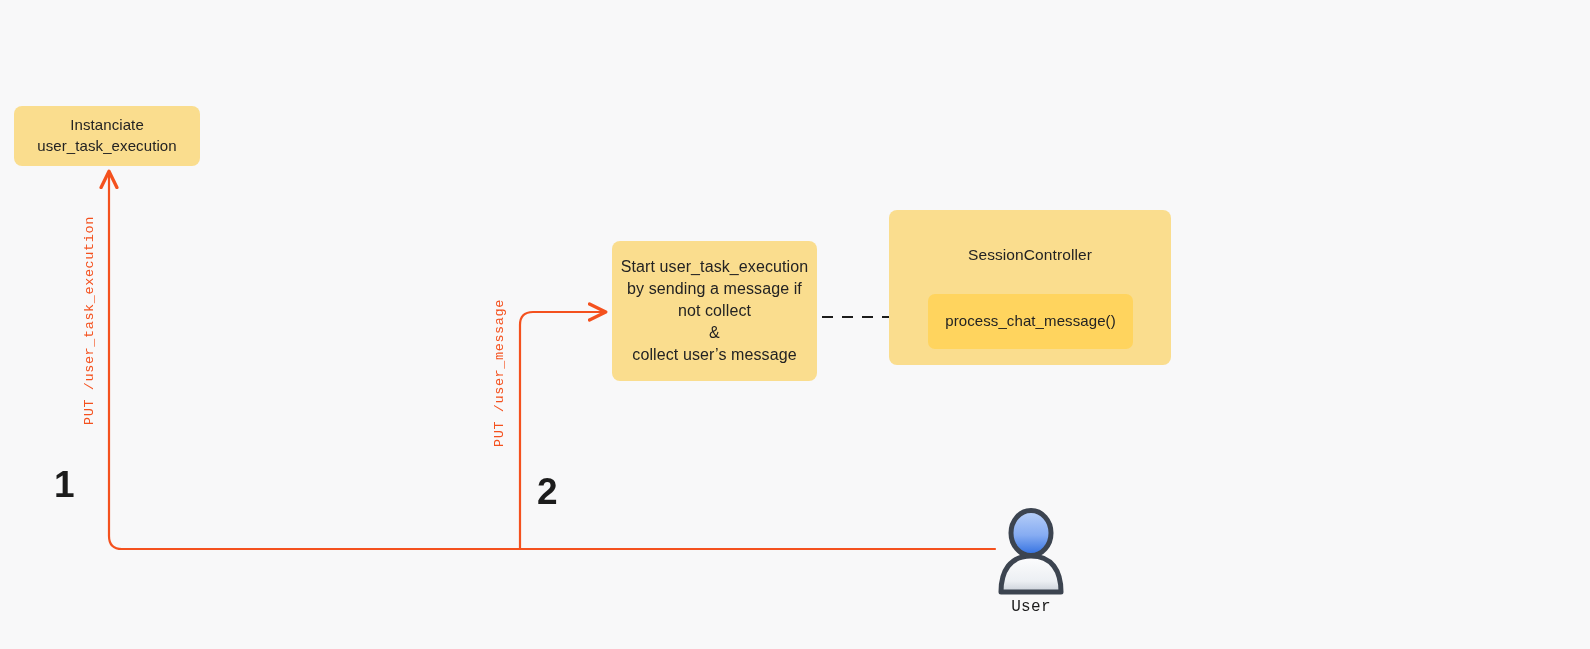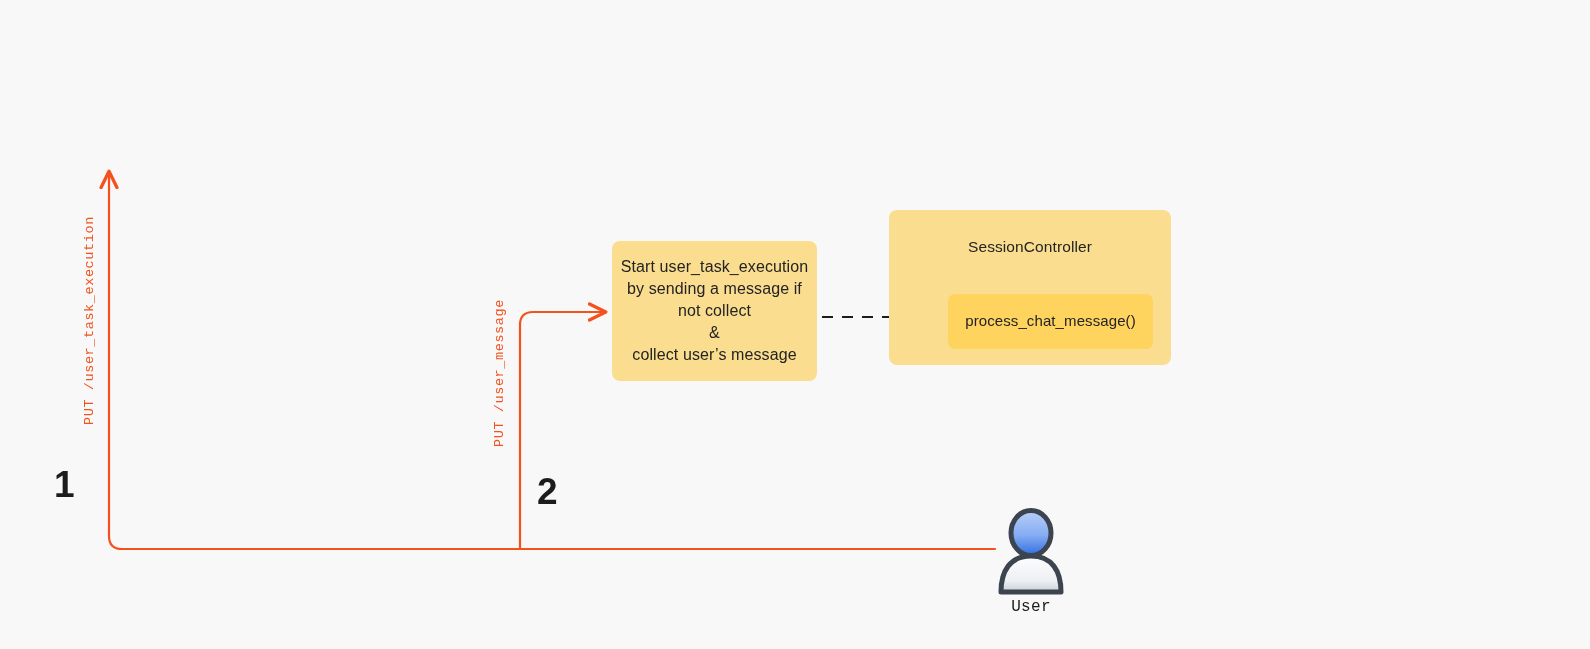--- a/index.html
+++ b/index.html
@@ -58,40 +58,39 @@
     width: 205px;
     height: 140px;
     font-size: 16px;
   }
   #node-session-controller {
     left: 889px;
     top: 210px;
     width: 282px;
     height: 155px;
     justify-content: flex-start;
-    padding-top: 26px;
+    padding-top: 34px;
   }
   #node-session-controller .sc-title {
     font-size: 15.5px;
     color: #232323;
   }
   #node-process-chat {
     position: absolute;
     left: 39px;
     top: 84px;
     width: 205px;
     height: 55px;
     background: #ffd45e;
     border-radius: 7px;
     display: flex;
     align-items: center;
     justify-content: center;
     font-size: 15px;
     color: #232323;
-    margin-left: 20px;
   }
 
   
   .vlabel {
     position: absolute;
     color: #f4511e;
     font-family: "Liberation Mono", monospace;
     font-size: 13.5px;
     letter-spacing: 0.6px;
     white-space: nowrap;
@@ -153,20 +152,24 @@
       </marker>
     </defs>
 
     <path d="M 995,549 L 122,549 Q 109,549 109,536 L 109,173" fill="none" stroke="#f4511e" stroke-width="2.2" stroke-linecap="round" marker-end="url(#red-arrow)"></path>
 
     <path d="M 520,549 L 520,325 Q 520,312 533,312 L 604,312" fill="none" stroke="#f4511e" stroke-width="2.2" stroke-linecap="round" marker-end="url(#red-arrow)"></path>
 
     <path d="M 822,317 L 916,317" fill="none" stroke="#1c1c1c" stroke-width="2.1" stroke-dasharray="11 9" stroke-linecap="butt" marker-end="url(#black-arrow)"></path>
   </svg>
 
+  <div class="node" id="node-instanciate">
+    <span>Instanciate</span>
+    <span>user_task_execution</span>
+  </div>
 
   <div class="node" id="node-start-exec">
     <span>Start user_task_execution</span>
     <span>by sending a message if</span>
     <span>not collect</span>
     <span>&amp;</span>
     <span>collect user’s message</span>
   </div>
 
   <div class="node" id="node-session-controller">

